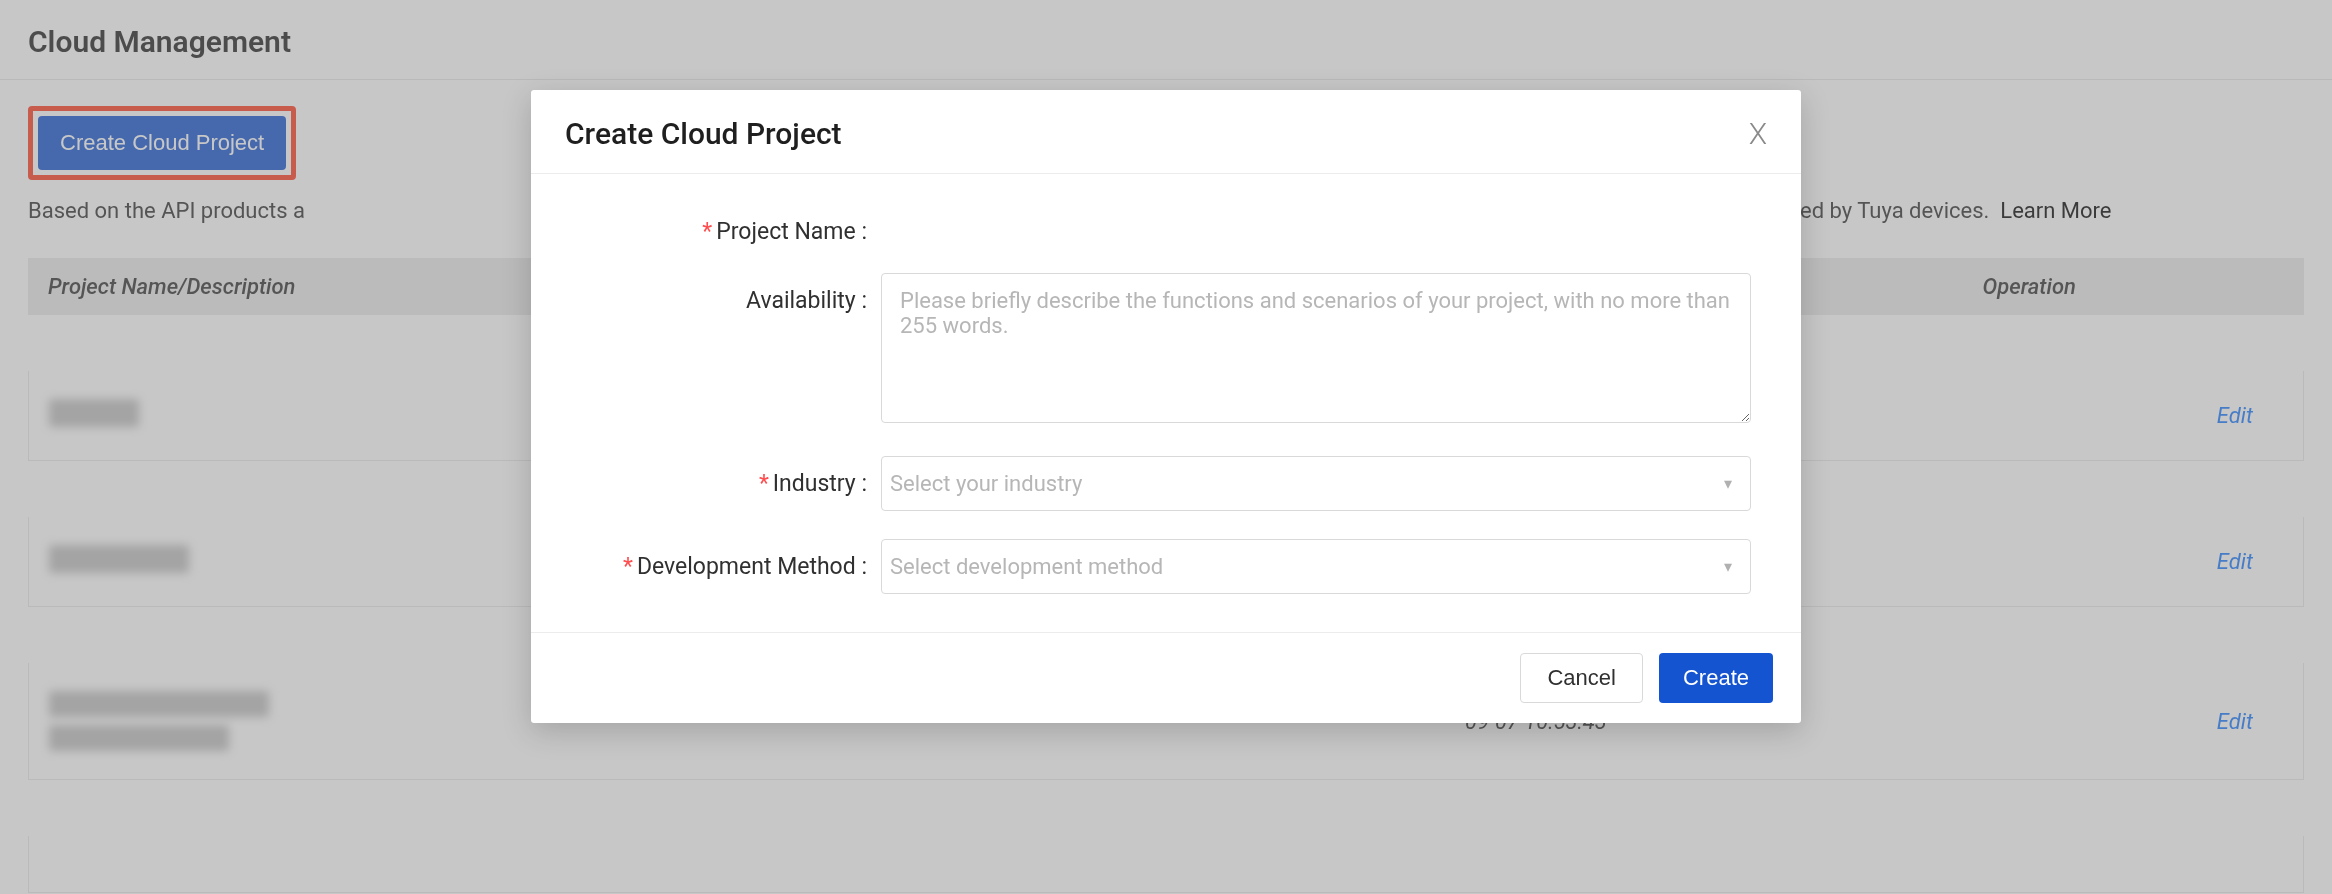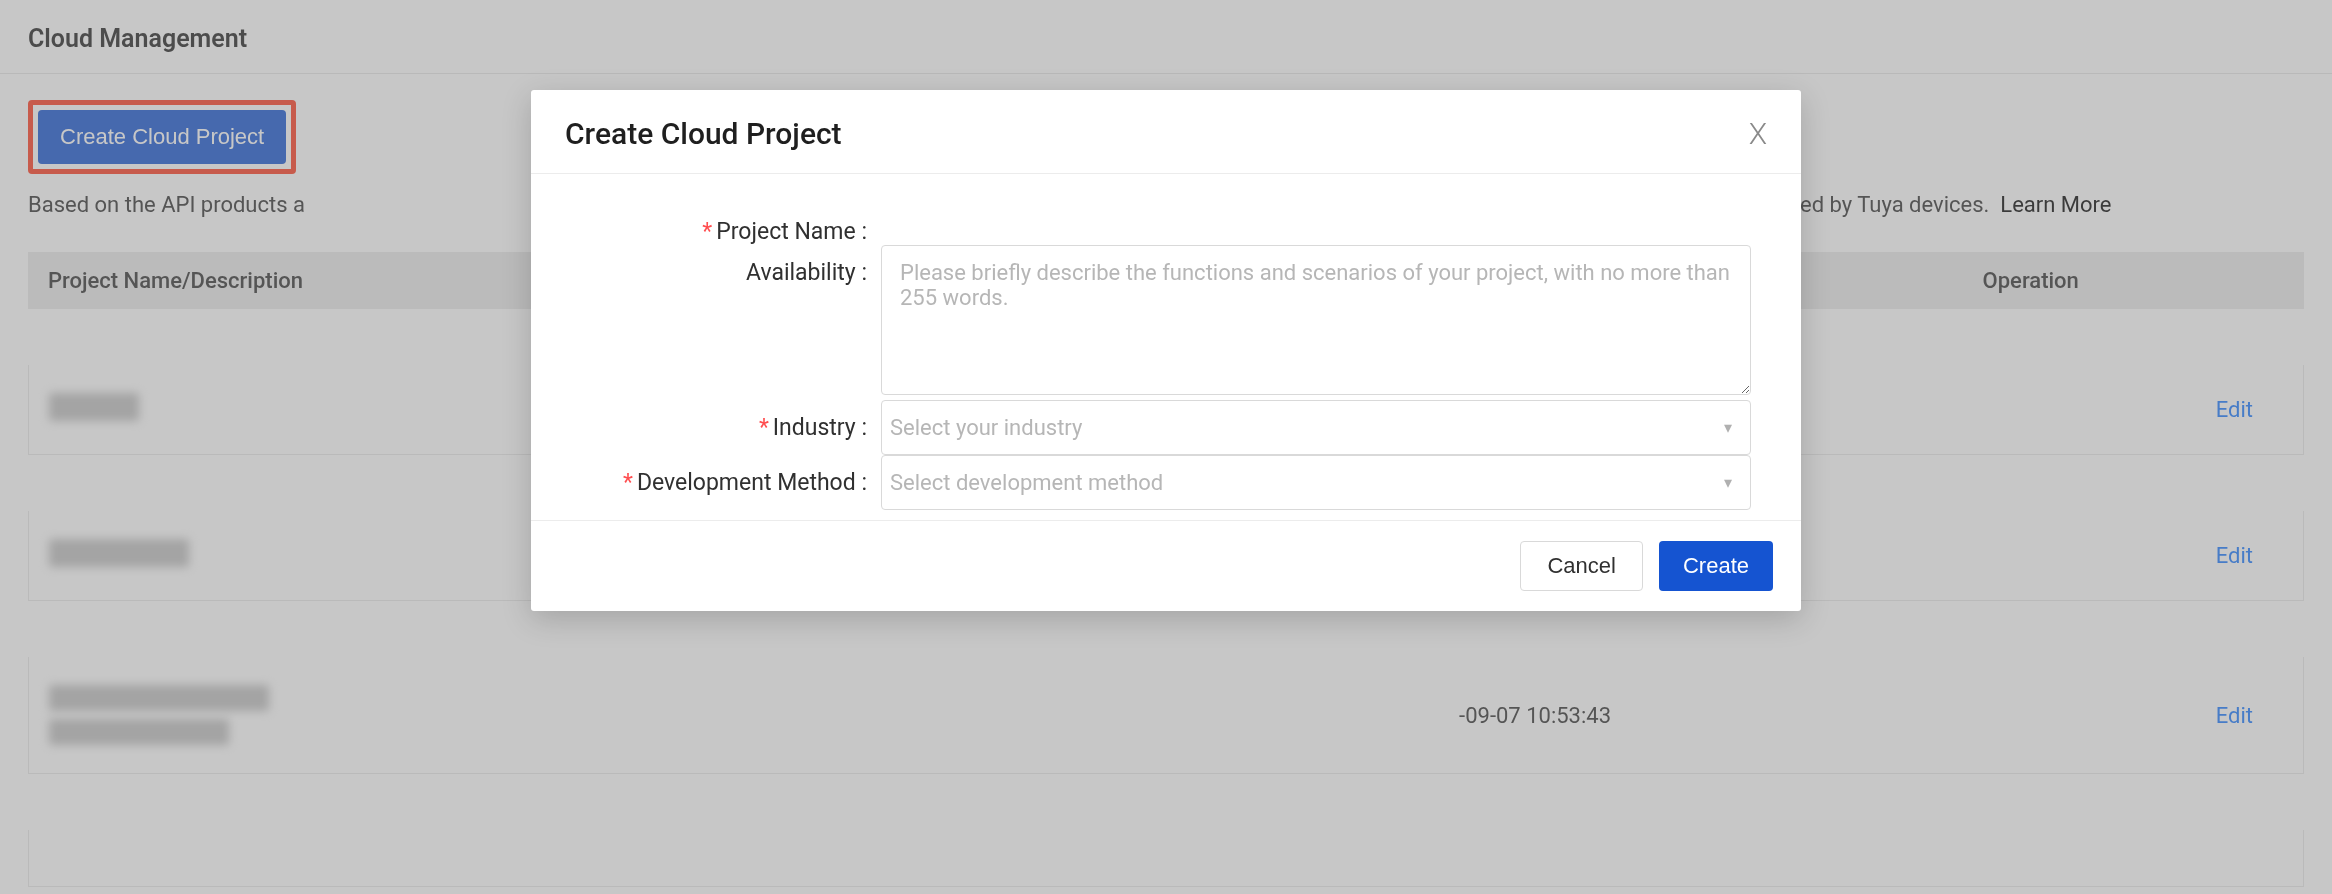--- a/index.html
+++ b/index.html
@@ -16,21 +16,21 @@
   .page {
     width: 100%;
     min-height: 100%;
   }
 
   .page-header {
     padding: 24px 28px 20px;
     border-bottom: 1px solid #e5e5e5;
   }
   .page-header h1 {
-    font-size: 25px;
+    font-size: 30px;
     font-weight: 600;
   }
 
   .page-body {
     padding: 26px 28px;
   }
 
   .subhead-row {
     display: flex;
     align-items: center;
@@ -76,20 +76,21 @@
     line-height: 1.55;
     max-width: 100%;
   }
   .blurb a { color: #000000; text-decoration: none; }
 
   .proj-table {
     margin-top: 30px;
     width: 100%;
     border-collapse: separate;
     border-spacing: 0;
+    font-style: italic;
   }
   .proj-table thead th {
     background: #e9e9e9;
     font-weight: 500;
     font-size: 22px;
     color: #303030;
     text-align: left;
     padding: 16px 20px;
   }
   .proj-table thead th.op { text-align: left; padding-right: 50px;}
@@ -157,20 +158,21 @@
     line-height: 1;
     font-weight: 300;
   }
 
   .modal-body {
     padding: 30px 50px 10px 50px;
   }
   .form-row {
     display: flex;
     align-items: flex-start;
+    margin-bottom: 28px;
   }
   .form-label {
     width: 300px;
     text-align: right;
     padding-right: 14px;
     padding-top: 14px;
     font-size: 23px;
     color: #303030;
     flex-shrink: 0;
   }

